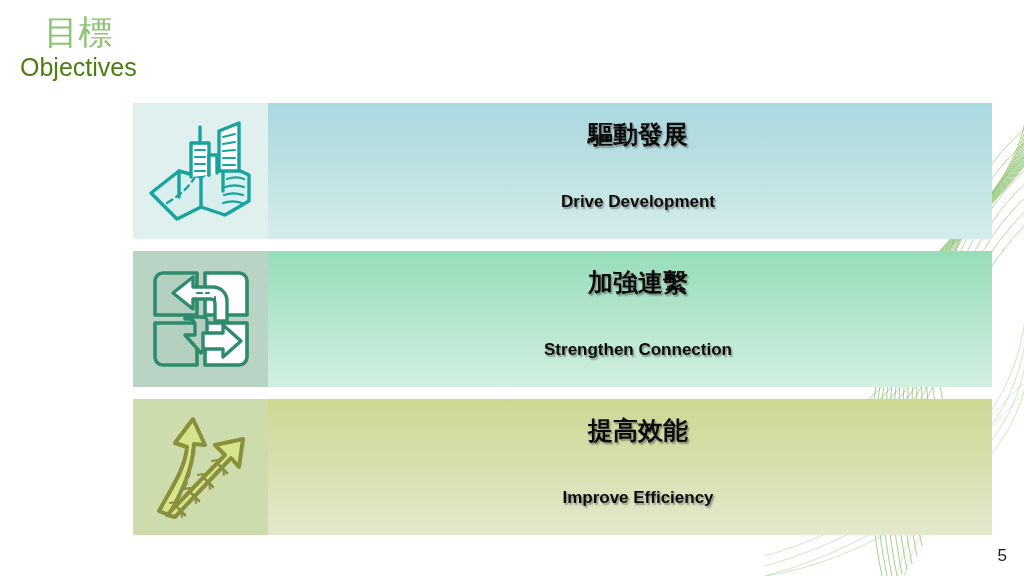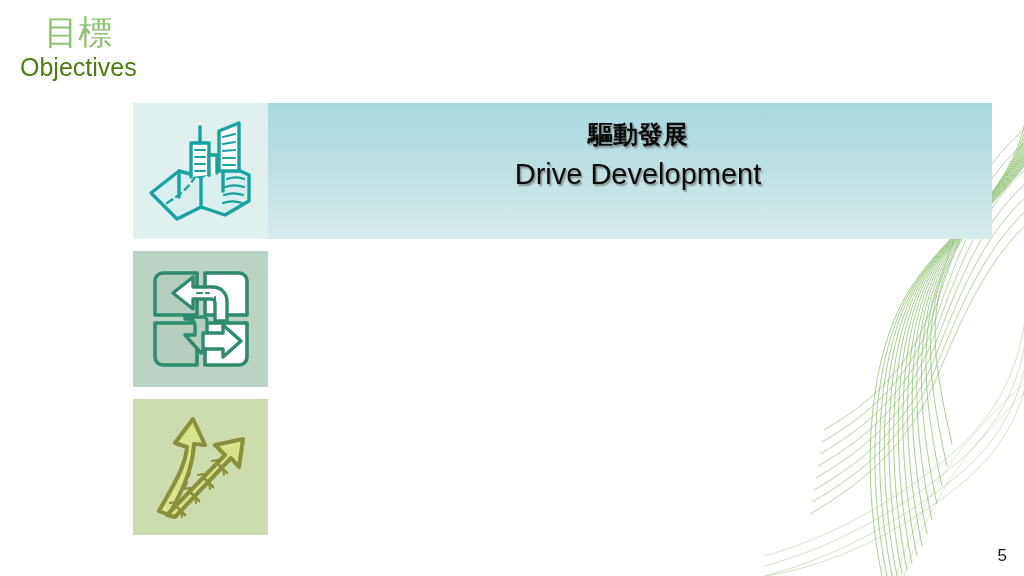--- a/index.html
+++ b/index.html
@@ -84,24 +84,24 @@
   }
   .label-zh {
     font-size: 25px;
     line-height: 34px;
     font-weight: bold;
     color: #0b0b0b;
     text-shadow: 1.5px 1.5px 1.6px rgba(80,80,80,0.55);
     white-space: nowrap;
   }
   .label-en {
-    margin-top: 8px;
-    font-size: 29px;
+    margin-top: 36px;
+    font-size: 17px;
     line-height: 30px;
-    font-weight: normal;
+    font-weight: bold;
     color: #0b0b0b;
     text-shadow: 1.5px 1.5px 1.6px rgba(80,80,80,0.55);
     white-space: nowrap;
   }
 
   
   .row-1 .icon-box { background: #dff0ee; }
   .row-1 .text-box {
     background: linear-gradient(to bottom, #a9d9e0 0%, #bbe0e1 45%, #d6ecec 100%);
   }
@@ -239,20 +239,24 @@
             <path d="M82,58 L82,38 a14,14 0 0 0 -14,-14 L48,24 L48,14 L28,30 L48,46 L48,36 L66,36 a4,4 0 0 1 4,4 L70,58 Z" fill="#ffffff" stroke-width="3.4"></path>
             <path d="M52,30 L64,30" stroke-dasharray="5 4" stroke-width="2" fill="none"></path>
             <path d="M70,34 L70,50" stroke-dasharray="5 4" stroke-width="2" fill="none"></path>
 
             <path d="M30,54 L48,54 a4,4 0 0 1 4,4 L52,72 L62,72 L46,90 L30,72 L40,72 L40,62 a6,6 0 0 0 -6,-6 L30,56 Z" fill="#b4cfc0" stroke-width="3.4" transform="translate(10,0)"></path>
 
             <path d="M58,70 L78,70 L78,62 L96,78 L78,94 L78,86 L58,86 Z" fill="#ffffff" stroke-width="3.4"></path>
           </g>
         </svg>
       </div>
+      <div class="text-box">
+        <div class="label-zh">加強連繫</div>
+        <div class="label-en">Strengthen Connection</div>
+      </div>
     </div>
 
     <div class="row row-3">
       <div class="icon-box">
         <svg width="112" height="112" viewBox="0 0 112 112" aria-hidden="true">
           <g stroke="#8A8F3C" stroke-width="4" stroke-linejoin="round" stroke-linecap="round">
 
             <path d="M14,100 C26,78 40,58 42,36 L30,32 L48,8 L60,34 L49,33 C48,58 36,82 24,104 Z" fill="#d6e48c"></path>
             <path d="M40,76 C46,62 48,48 47,34" fill="none" stroke-dasharray="5 6" stroke-width="2.2"></path>
 
@@ -271,19 +275,23 @@
               <path d="M53,64 L59,63"></path>
               <path d="M67,50 L73,49"></path>
               <path d="M36,100 L37,106"></path>
               <path d="M50,86 L51,92"></path>
               <path d="M64,72 L65,78"></path>
               <path d="M78,58 L79,64"></path>
             </g>
           </g>
         </svg>
       </div>
+      <div class="text-box">
+        <div class="label-zh">提高效能</div>
+        <div class="label-en">Improve Efficiency</div>
+      </div>
     </div>
 
   </div>
 
   <div class="page-number">5</div>
 
 </div>
 
 </body></html>

